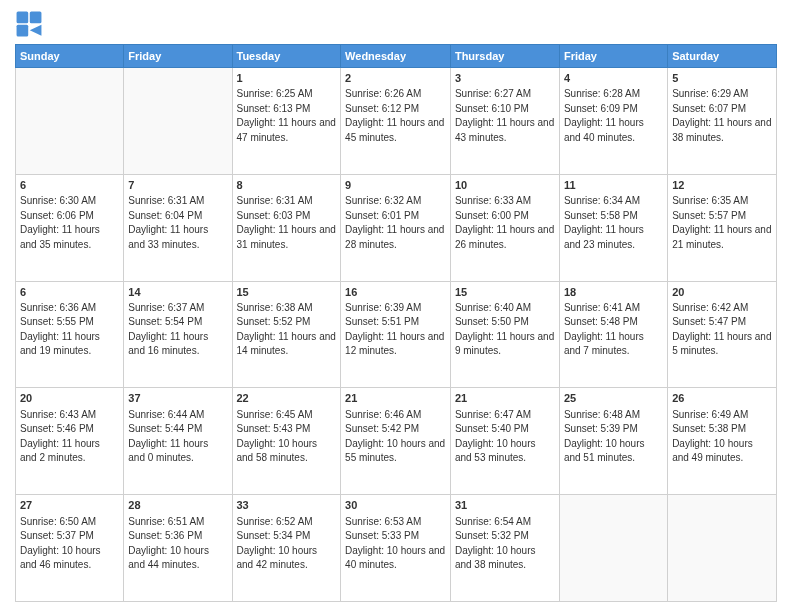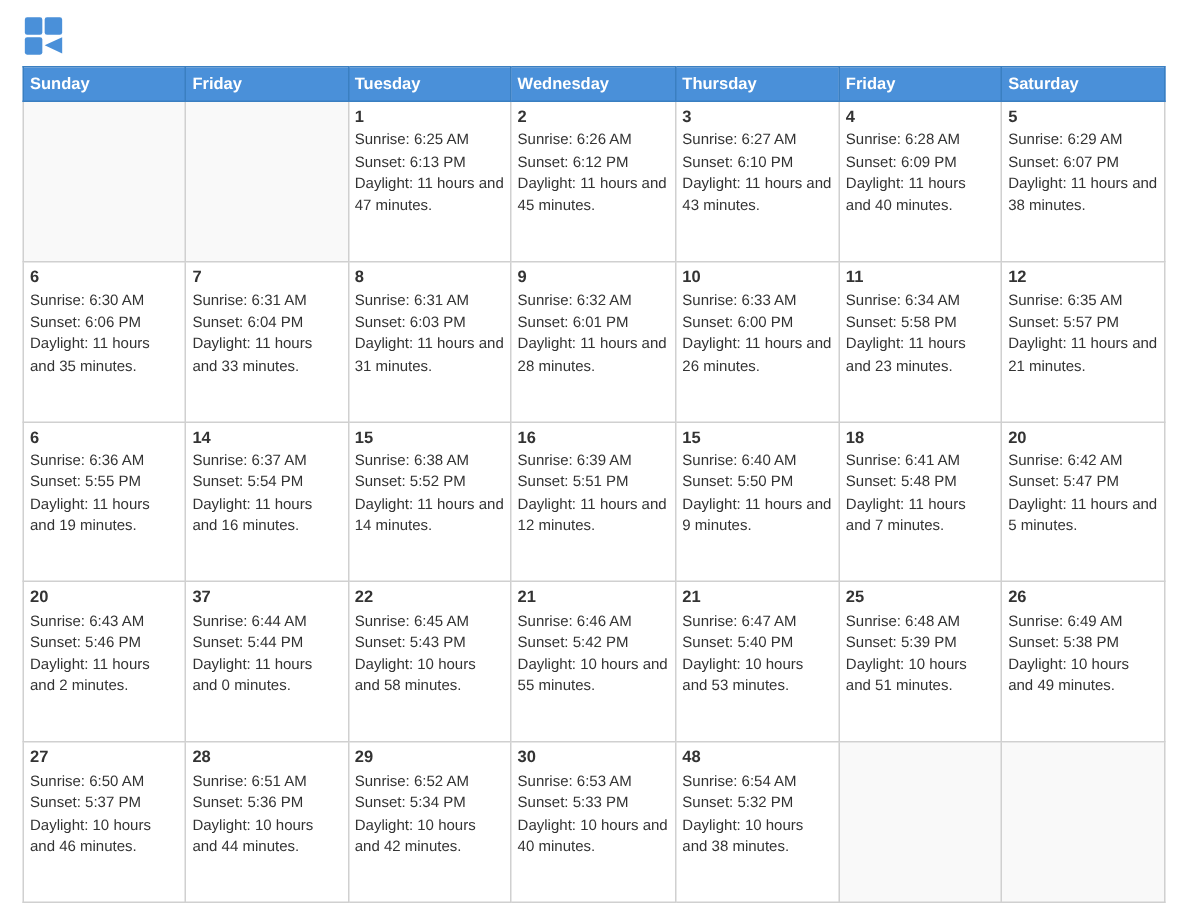--- a/index.html
+++ b/index.html
@@ -251,29 +251,29 @@
         <tr>
           <td>
             <span class="day-num">27</span>
             <div class="day-info">Sunrise: 6:50 AM<br>Sunset: 5:37 PM<br>Daylight: 10 hours and 46 minutes.</div>
           </td>
           <td>
             <span class="day-num">28</span>
             <div class="day-info">Sunrise: 6:51 AM<br>Sunset: 5:36 PM<br>Daylight: 10 hours and 44 minutes.</div>
           </td>
           <td>
-            <span class="day-num">29</span>
+            <span class="day-num">33</span>
             <div class="day-info">Sunrise: 6:52 AM<br>Sunset: 5:34 PM<br>Daylight: 10 hours and 42 minutes.</div>
           </td>
           <td>
             <span class="day-num">30</span>
             <div class="day-info">Sunrise: 6:53 AM<br>Sunset: 5:33 PM<br>Daylight: 10 hours and 40 minutes.</div>
           </td>
           <td>
-            <span class="day-num">48</span>
+            <span class="day-num">31</span>
             <div class="day-info">Sunrise: 6:54 AM<br>Sunset: 5:32 PM<br>Daylight: 10 hours and 38 minutes.</div>
           </td>
           <td class="empty"></td>
           <td class="empty"></td>
         </tr>
       </tbody>
   </table>
 </div>
 
 </body></html>

